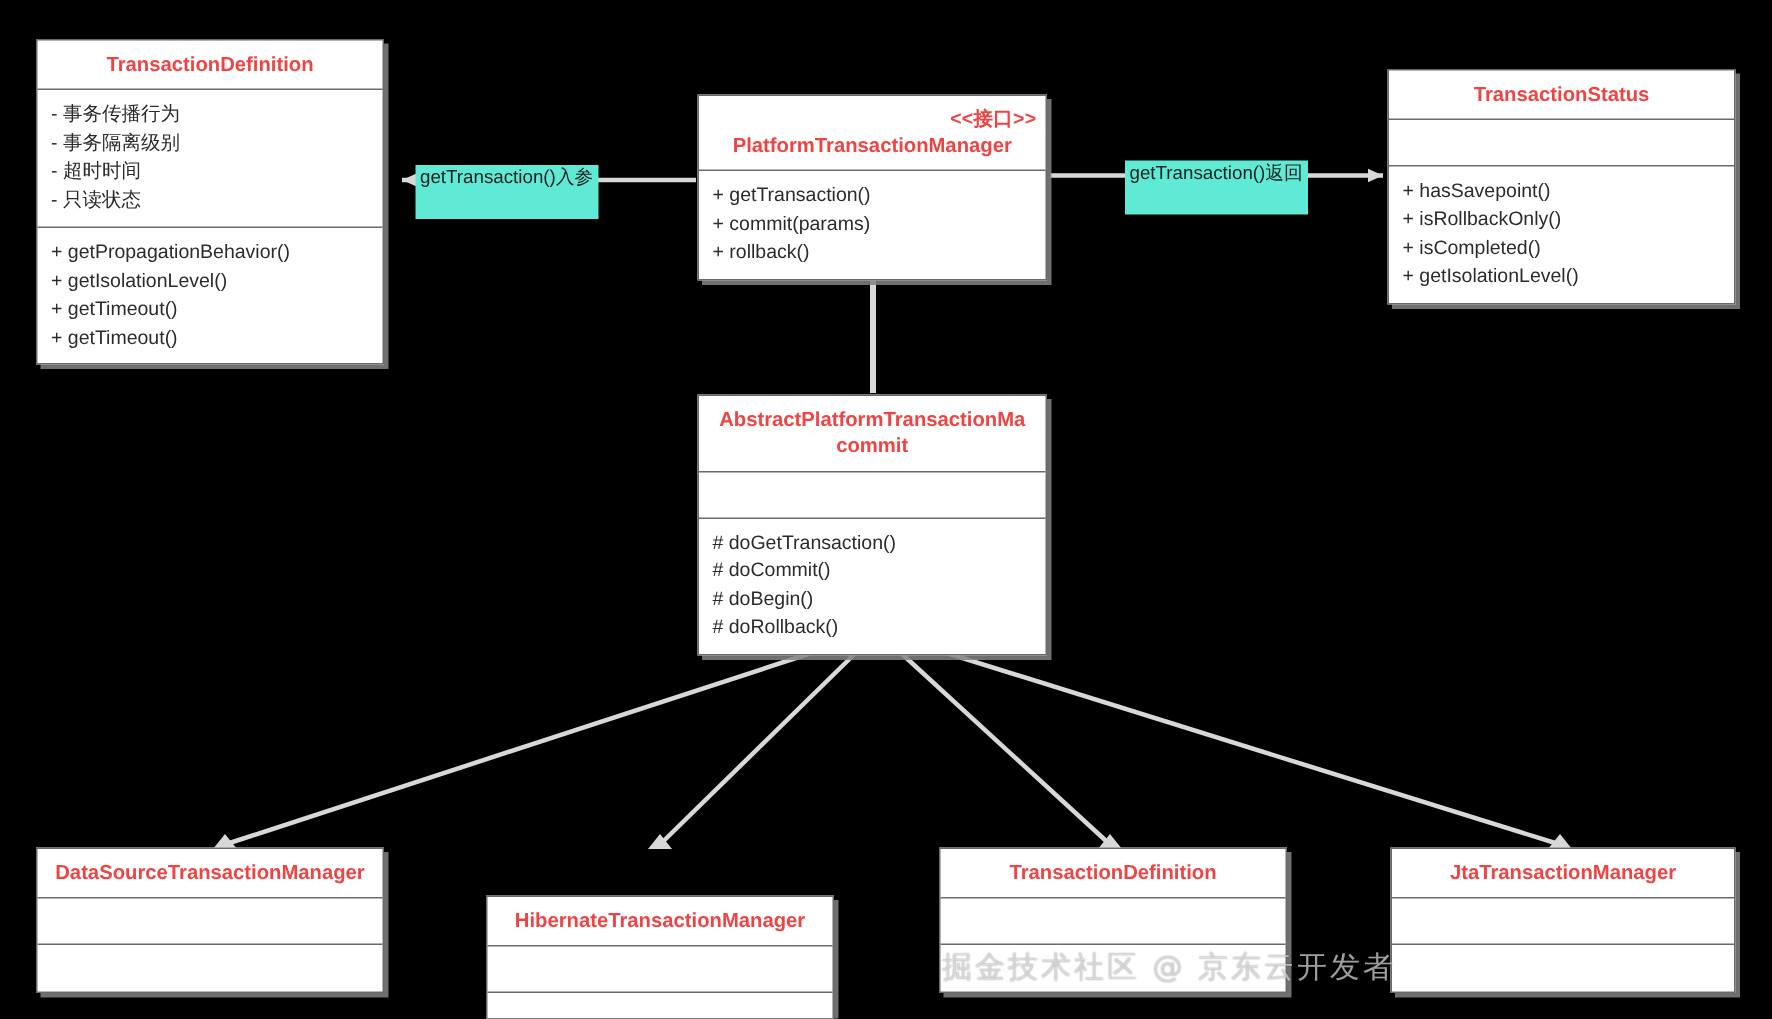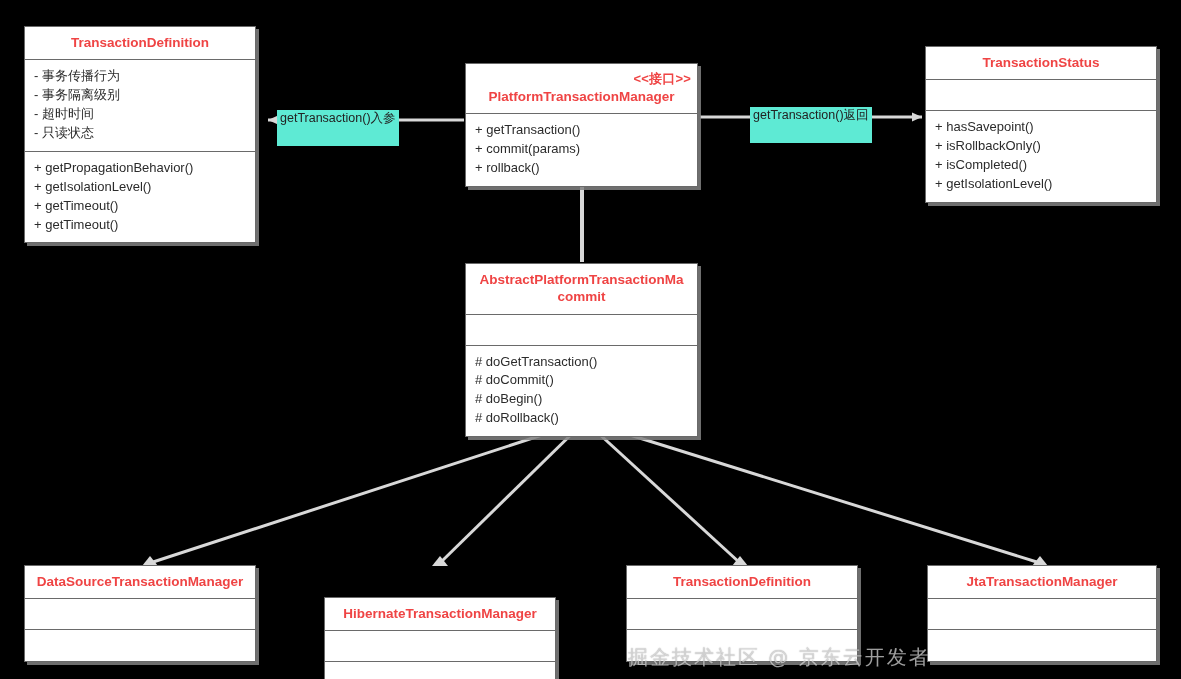--- a/index.html
+++ b/index.html
@@ -227,15 +227,15 @@
       <span class="cname">JtaTransactionManager</span>
     </div>
     <div class="uml-compartment empty"></div>
     <div class="uml-compartment empty"></div>
   </div>
 
   <div class="edge-label" style="left:277px; top:110px;">getTransaction()入参</div>
 
   <div class="edge-label" style="left:750px; top:107px;">getTransaction()返回</div>
 
-  <div id="watermark" style="left:628px; top:644px;text-align:center;">掘金技术社区 @ 京东云开发者</div>
+  <div id="watermark" style="left:628px; top:631px;text-align:center;">掘金技术社区 @ 京东云开发者</div>
 
 </div>
 
 </body></html>

